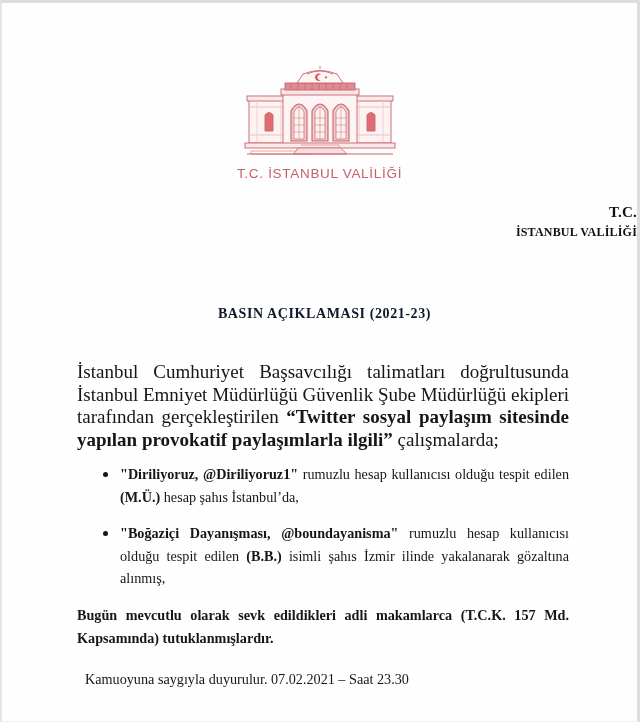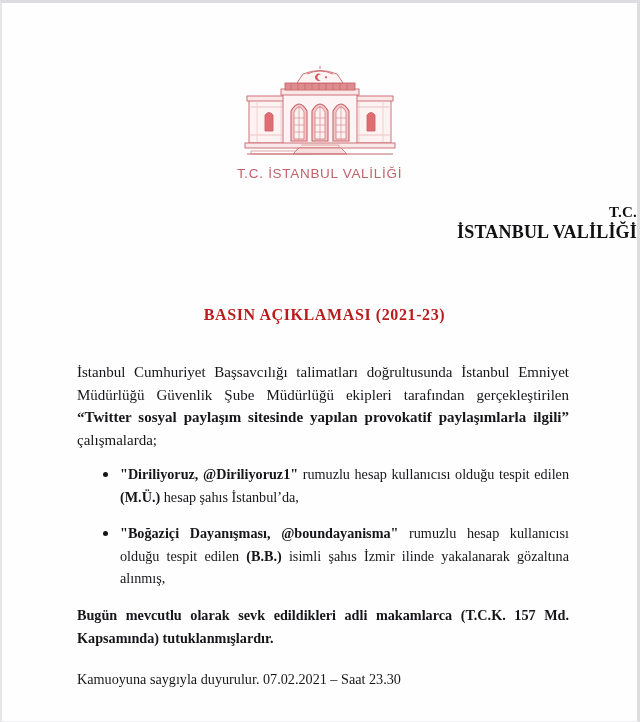--- a/index.html
+++ b/index.html
@@ -60,52 +60,52 @@
     text-align: right;
     color: #111114;
   }
   .org-heading .l1 {
     font-size: 15px;
     font-weight: bold;
     letter-spacing: 0.2px;
     line-height: 19px;
   }
   .org-heading .l2 {
-    font-size: 18px;
+    font-size: 12px;
     font-weight: bold;
     letter-spacing: 0.2px;
     line-height: 21px;
   }
   .org-heading .l3 {
     font-size: 15px;
     font-weight: bold;
     letter-spacing: 0.1px;
     line-height: 20px;
   }
   .doc-title {
     position: absolute;
     left: 10px; right: 0;
     top: 303px;
     text-align: center;
-    font-size: 16px;
+    font-size: 14px;
     font-weight: bold;
     letter-spacing: 0.6px;
-    color: #b91c1c;
+    color: #0f172a;
   }
 
   
   .body-area {
     position: absolute;
     left: 75px;
     top: 358px;
     width: 492px;
     color: #16161a;
   }
   .para {
-    font-size: 15px;
+    font-size: 19px;
     line-height: 22.5px;
     text-align: justify;
     text-justify: inter-word;
     margin: 0;
   }
   .para b, .para strong { font-weight: bold; }
 
   .bullets {
     margin: 12px 0 0 0;
     padding: 0;
@@ -133,21 +133,21 @@
 
   .para-bold {
     margin: 14px 0 0 0;
     font-size: 14.2px;
     line-height: 23px;
     font-weight: bold;
     text-align: justify;
     text-justify: inter-word;
   }
   .para-closing {
-    margin: 18px 0 0 0;
+    margin: 18px 0 0 8px;
     font-size: 14.2px;
     line-height: 22px;
     text-align: left;
   }
 </style>
 </head>
 <body>
 
 <div class="page">
   <div class="sheet">

